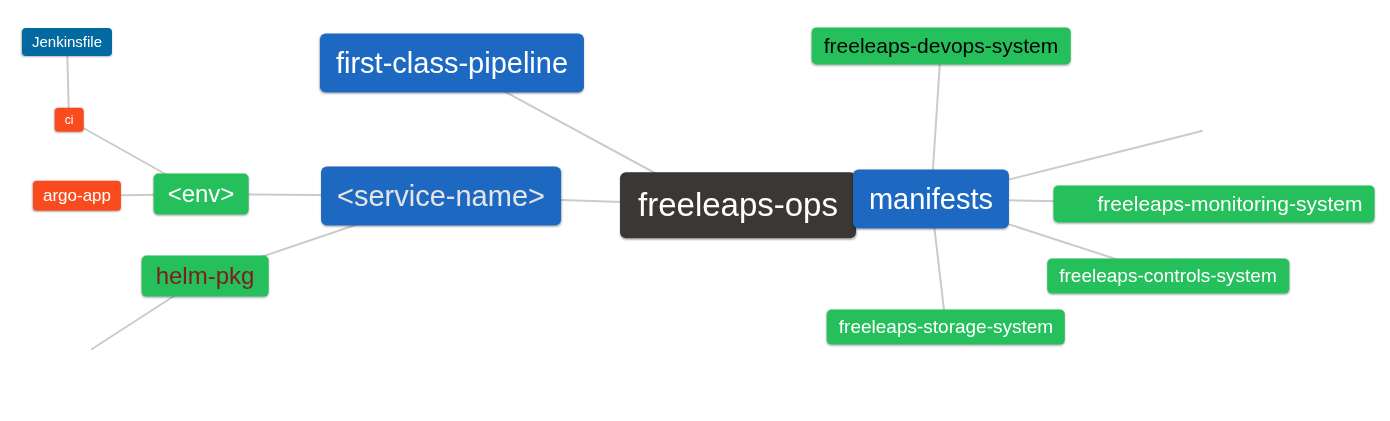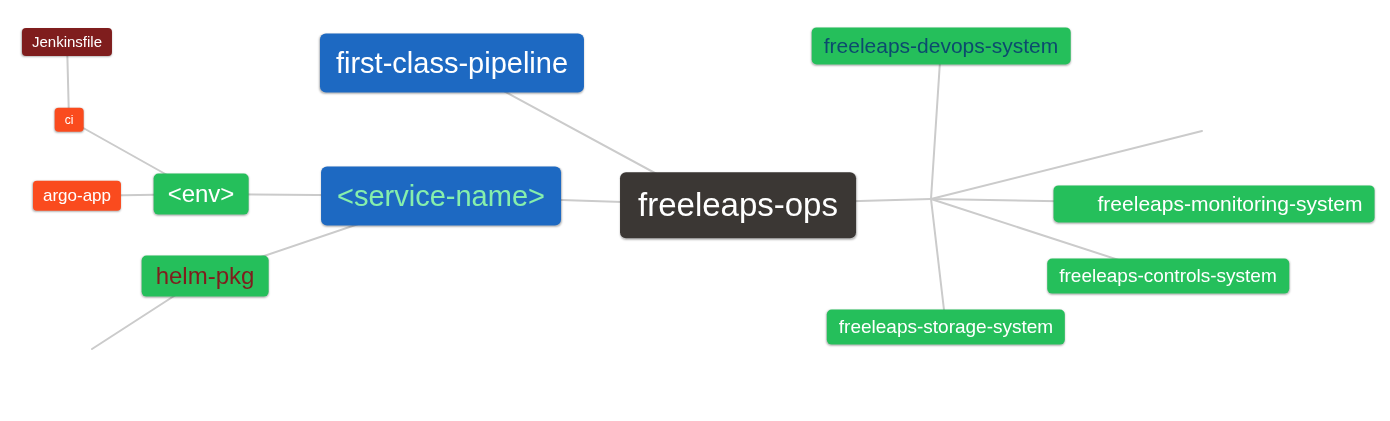--- a/index.html
+++ b/index.html
@@ -59,25 +59,26 @@
       <line x1="205" y1="276" x2="92" y2="349" stroke="#cbcbcb"></line>
       <line x1="714" y1="205" x2="452" y2="63" stroke="#cbcbcb"></line>
       <line x1="714" y1="205" x2="441" y2="196" stroke="#cbcbcb"></line>
       <line x1="714" y1="205" x2="931" y2="199" stroke="#cbcbcb"></line>
       <line x1="931" y1="199" x2="941" y2="46" stroke="#cbcbcb"></line>
       <line x1="931" y1="199" x2="1202" y2="131" stroke="#cbcbcb"></line>
       <line x1="931" y1="199" x2="1214" y2="204" stroke="#cbcbcb"></line>
       <line x1="931" y1="199" x2="1168" y2="276" stroke="#cbcbcb"></line>
       <line x1="931" y1="199" x2="946" y2="327" stroke="#cbcbcb"></line>
     </svg>
-<div class="node pad-xs" style="left: 67px; top: 42px; font-size: 15px; background: #7f1d1d; color: rgb(255, 255, 255);">Jenkinsfile</div>
+<div class="node pad-xs" style="left: 67px; top: 42px; font-size: 15px; background: #0369a1; color: rgb(255, 255, 255);">Jenkinsfile</div>
     <div class="node pad-xs" style="left: 69px; top: 120px; font-size: 12px; background: rgb(250, 75, 30); color: rgb(255, 255, 255);">ci</div>
     <div class="node pad-xs" style="left: 77px; top: 196px; font-size: 17px; background: rgb(250, 75, 30); color: rgb(255, 255, 255);">argo-app</div>
     <div class="node pad-md" style="left: 201px; top: 194px; font-size: 24px; background: rgb(37, 191, 91); color: rgb(255, 255, 255);">&lt;env&gt;</div>
     <div class="node pad-md" style="left: 205px; top: 276px; font-size: 24px; background: rgb(37, 191, 91); color: #7f1d1d;">helm-pkg</div>
     <div class="node pad-lg" style="left: 452px; top: 63px; font-size: 29px; background: rgb(29, 105, 194); color: rgb(255, 255, 255);">first-class-pipeline</div>
-    <div class="node pad-lg" style="left: 441px; top: 196px; font-size: 29px; background: rgb(29, 105, 194); color: #86efac; text-align: center;">&lt;service-name&gt;</div>
+    <div class="node pad-lg" style="left: 441px; top: 196px; font-size: 29px; background: rgb(29, 105, 194); color: #e5e5e5; text-align: center;">&lt;service-name&gt;</div>
     <div class="node pad-xl" style="left: 714px; top: 205px; font-size: 33px; background: rgb(59, 55, 52); color: rgb(255, 255, 255); margin-left: 24px;">freeleaps-ops</div>
-    <div class="node pad-sm" style="left: 941px; top: 46px; font-size: 21px; background: rgb(37, 191, 91); color: #0c4a6e;">freeleaps-devops-system</div>
+    <div class="node pad-lg" style="left: 931px; top: 199px; font-size: 29px; background: rgb(29, 105, 194); color: rgb(255, 255, 255);">manifests</div>
+    <div class="node pad-sm" style="left: 941px; top: 46px; font-size: 21px; background: rgb(37, 191, 91); color: #000000;">freeleaps-devops-system</div>
     <div class="node pad-sm" style="left: 1214px; top: 204px; font-size: 21px; background: rgb(37, 191, 91); color: rgb(255, 255, 255); padding-left: 44px;">freeleaps-monitoring-system</div>
     <div class="node pad-sm" style="left: 1168px; top: 276px; font-size: 19px; background: rgb(37, 191, 91); color: rgb(255, 255, 255);">freeleaps-controls-system</div>
     <div class="node pad-sm" style="left: 946px; top: 327px; font-size: 19px; background: rgb(37, 191, 91); color: rgb(255, 255, 255);">freeleaps-storage-system</div>
   </div>
 
 </body></html>

